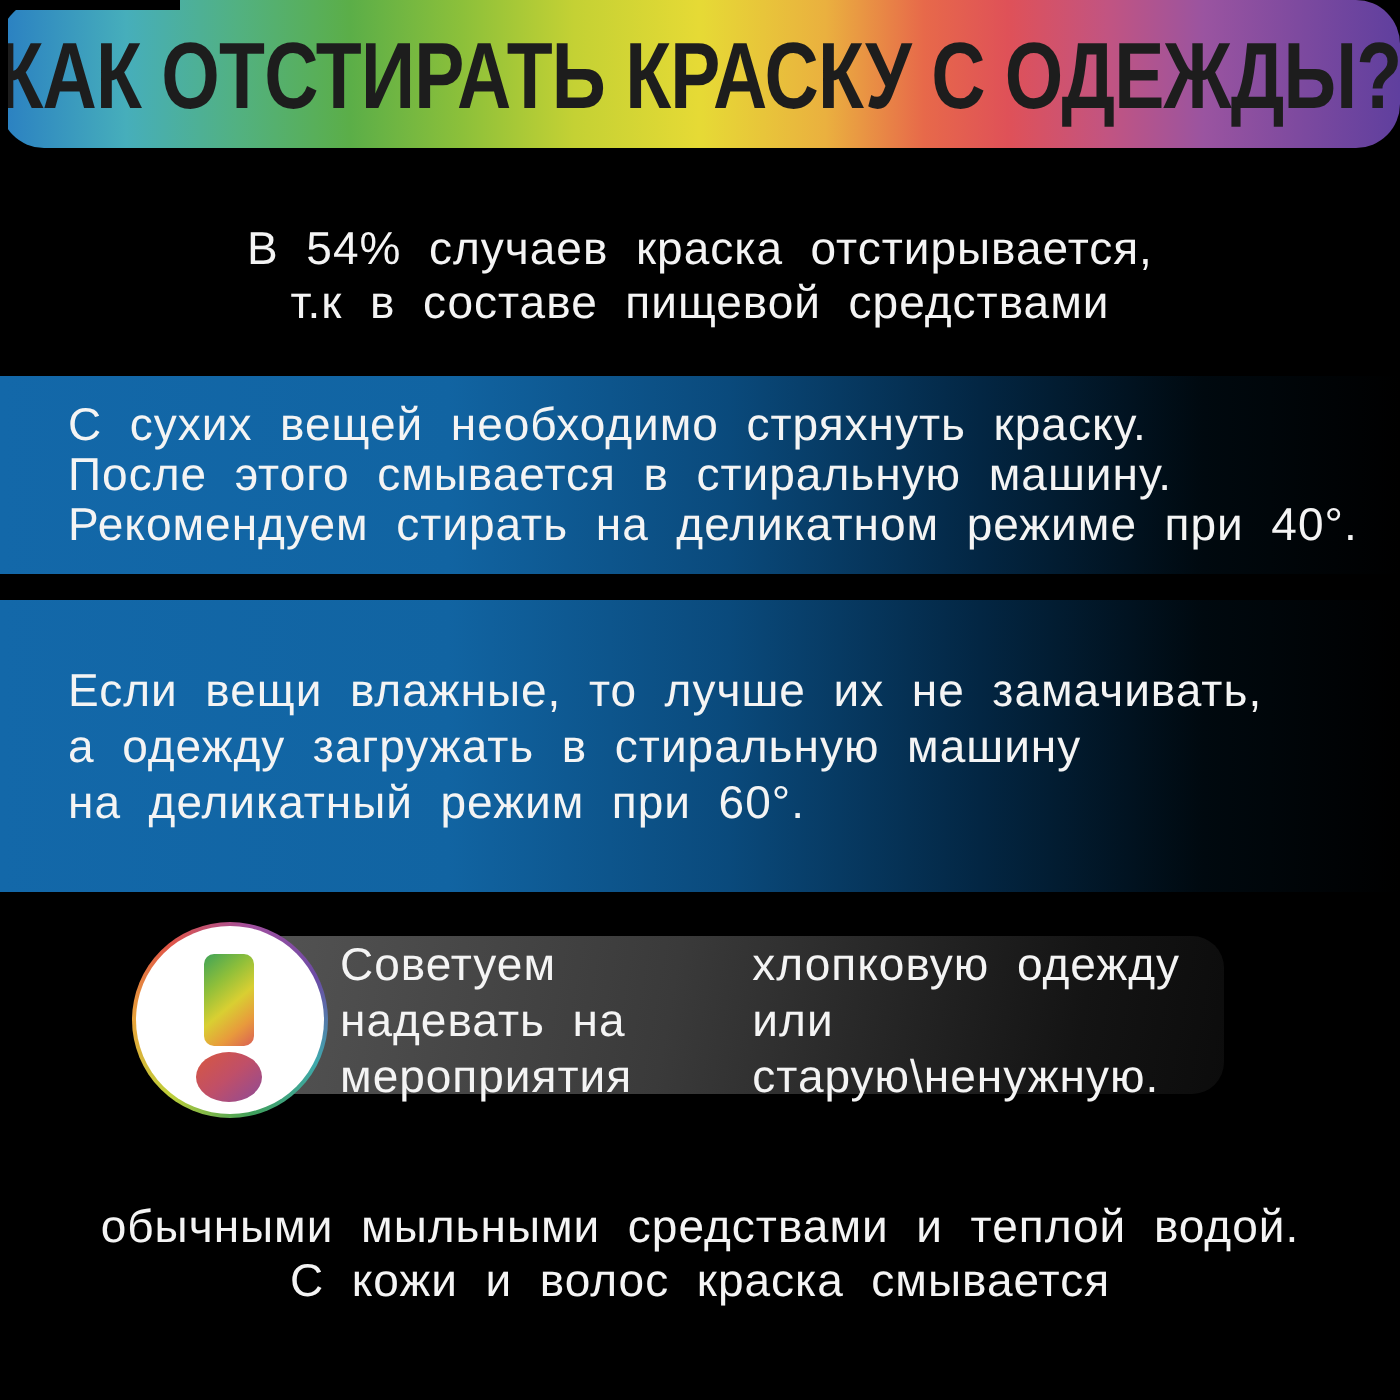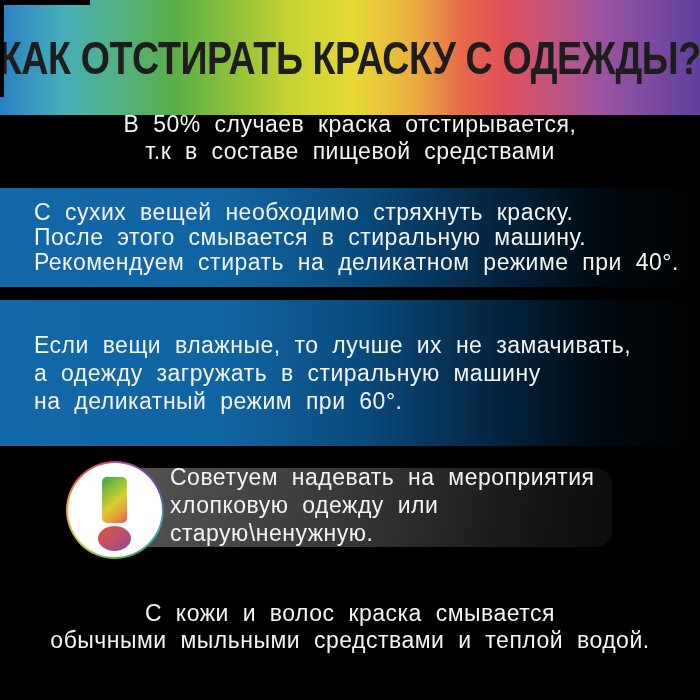--- a/index.html
+++ b/index.html
@@ -9,26 +9,26 @@
     font-family: "Liberation Sans", sans-serif;
     overflow: hidden;
   }
   .canvas {
     position: relative; width: 700px; height: 700px;
     background: #000;
   }
 
   
   .header-band {
-    position: absolute; left: 0; top: 0; right: 0; height: 115px;
+    position: absolute; left: 0; top: 0; right: 0; height: 74px;
     background: linear-gradient(90deg,
       #2a7fc2 0%, #46aebb 9%, #52b181 17%, #5bae48 25%,
       #8cc03a 33%, #c4d134 41%, #e6da35 50%, #eab03f 59%,
       #e7694a 66%, #df5158 72%, #c25481 79%, #9a54a0 86%, #5f3f9e 100%);
-    display: flex; align-items: center; justify-content: center;
+    display: flex; align-items: center; justify-content: center; border-radius: 22px;
   }
   .header-corner-top {
     position: absolute; left: 0; top: 0; width: 90px; height: 5px; background: #000;
   }
   .header-corner-left {
     position: absolute; left: 0; top: 0; width: 4px; height: 97px; background: #000;
   }
   .title {
     color: #1d1d1d;
     font-size: 47px; font-weight: 700;
@@ -60,21 +60,21 @@
   .panel-dry { top: 188px; height: 99px; }
   .panel-dry .body-text { line-height: 25px; }
   .panel-wet { top: 300px; height: 146px; }
   .panel-wet .body-text { line-height: 28px; }
 
   
   .advice-band {
     position: absolute; left: 108px; top: 468px; width: 504px; height: 79px;
     border-radius: 16px;
     background: linear-gradient(100deg, #565656 0%, #3a3a3a 45%, #141414 85%, #0c0c0c 100%);
-    display: flex; flex-direction: column; justify-content: flex-end;
+    display: flex; flex-direction: row; justify-content: space-between;
     padding-left: 62px; box-sizing: border-box;
   }
   .advice-band .body-text { line-height: 28px; }
 
   .excl-badge {
     position: absolute; left: 66px; top: 461px; width: 98px; height: 98px;
     border-radius: 50%;
     background: conic-gradient(from -90deg,
       #e8a33a, #e05548, #a04f9e, #6b4ba5, #3fa9ad, #3f9e5a, #bfcf3a, #e8a33a);
   }
@@ -104,21 +104,21 @@
 
 <div class="canvas">
 
   <div class="header-band">
     <div class="title">КАК ОТСТИРАТЬ КРАСКУ С ОДЕЖДЫ?</div>
   </div>
   <div class="header-corner-top"></div>
   <div class="header-corner-left"></div>
 
   <div class="intro body-text">
-    <div>В 50% случаев краска отстирывается,</div>
+    <div>В 54% случаев краска отстирывается,</div>
     <div>т.к в составе пищевой средствами</div>
   </div>
 
   <div class="panel panel-dry">
     <div class="body-text">С сухих вещей необходимо стряхнуть краску.</div>
     <div class="body-text">После этого смывается в стиральную машину.</div>
     <div class="body-text">Рекомендуем стирать на деликатном режиме при 40°.</div>
   </div>
 
   <div class="panel panel-wet">
@@ -131,17 +131,17 @@
     <div class="body-text">Советуем надевать на мероприятия</div>
     <div class="body-text">хлопковую одежду или старую\ненужную.</div>
   </div>
   <div class="excl-badge">
     <div class="excl-badge-inner"></div>
     <div class="excl-bar"></div>
     <div class="excl-dot"></div>
   </div>
 
   <div class="outro body-text">
+    <div>обычными мыльными средствами и теплой водой.</div>
     <div>С кожи и волос краска смывается</div>
-    <div>обычными мыльными средствами и теплой водой.</div>
   </div>
 
 </div>
 
 </body></html>

